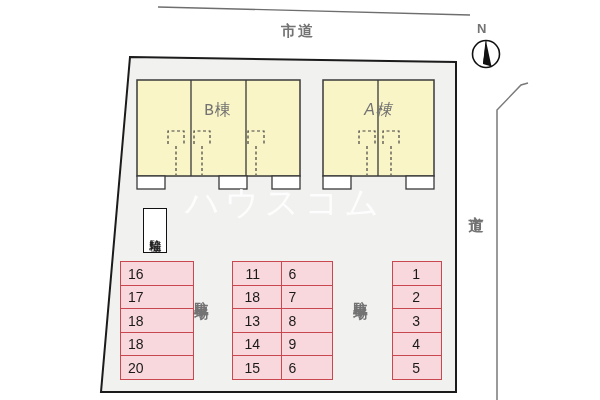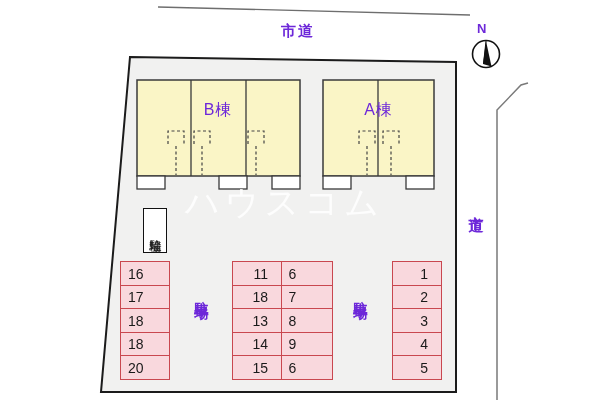--- a/index.html
+++ b/index.html
@@ -2,28 +2,28 @@
 <html style="--site-fill: #f1f1f0; --building-fill: #faf5c6; --parking-fill: #f9d8dd; --parking-border: #c9474f; --outline: #1b1b1b; --road-line: #6e6e6e;"><head>
 <meta charset="utf-8">
 <style>
   html,body{margin:0;padding:0;background:#ffffff;}
   .stage{
     position:relative;width:600px;height:400px;overflow:hidden;
     font-family:"Liberation Sans","DejaVu Sans",sans-serif;
     color:#1a1a1a;background:#ffffff;
   }
   .stage svg{position:absolute;left:0;top:0;}
-  .lbl{position:absolute;white-space:nowrap;color:#6d28d9;}
+  .lbl{position:absolute;white-space:nowrap;color:#737373;}
   .vtext{writing-mode:vertical-rl;text-orientation:upright;}
   .road-top-label{left:281px;top:22px;font-size:15px;letter-spacing:2px;font-weight:bold;}
   .road-right-label{left:466px;top:203px;font-size:15px;letter-spacing:3px;font-weight:bold;}
   .compass-n{left:477px;top:21px;font-size:13px;font-weight:bold;}
   .bldg-label{position:absolute;text-align:center;font-size:16px;letter-spacing:1px;}
-  .bldg-b-label{left:191px;top:100px;width:54px;}
-  .bldg-a-label{left:323px;top:100px;width:111px;}
+  .bldg-b-label{left:191px;top:100px;width:54px;font-family:Liberation Mono, monospace;}
+  .bldg-a-label{left:323px;top:100px;width:111px;font-style:italic;}
   .bicycle-box{
     position:absolute;left:143px;top:208px;width:24px;height:45px;
     border:1.5px solid #111;background:#ffffff;box-sizing:border-box;
     display:flex;align-items:center;justify-content:center;
     font-size:12px;letter-spacing:1px;
   }
   .parking-lot-label{font-size:14px;letter-spacing:3px;font-weight:bold;}
   .pl-left{left:193px;top:289px;}
   .pl-right{left:352px;top:289px;}
   .watermark{
@@ -31,26 +31,26 @@
     color:rgba(255,255,255,0.82);pointer-events:none;user-select:none;
   }
   .pcol{position:absolute;top:261px;}
   .pcell{
     box-sizing:border-box;height:25px;width:100%;
     background:var(--parking-fill,#f9d8dd);
     border:1.5px solid var(--parking-border,#c9474f);
     display:flex;align-items:center;font-size:14px;line-height:1;
   }
   .pcell + .pcell{margin-top:-1.5px;}
-  .col-fl{left:120px;width:50px;}
+  .col-fl{left:120px;width:74px;}
   .col-ml{left:232px;width:50px;}
   .col-mr{left:280.5px;width:52.5px;}
   .col-fr{left:392px;width:50px;}
   .al .num,.pcol.al-left .pcell{justify-content:flex-start;padding-left:7px;}
-  .pcol.al-right .pcell{justify-content:flex-end;padding-right:13px;}
+  .pcol.al-right .pcell{justify-content:flex-end;padding-right:21px;}
 </style>
 </head>
 <body>
 
 <div class="stage">
 
   <svg width="600" height="400" viewBox="0 0 600 400">
 
     <line x1="158" y1="7" x2="470" y2="15" stroke="#6e6e6e" stroke-width="1.3"></line>
 

